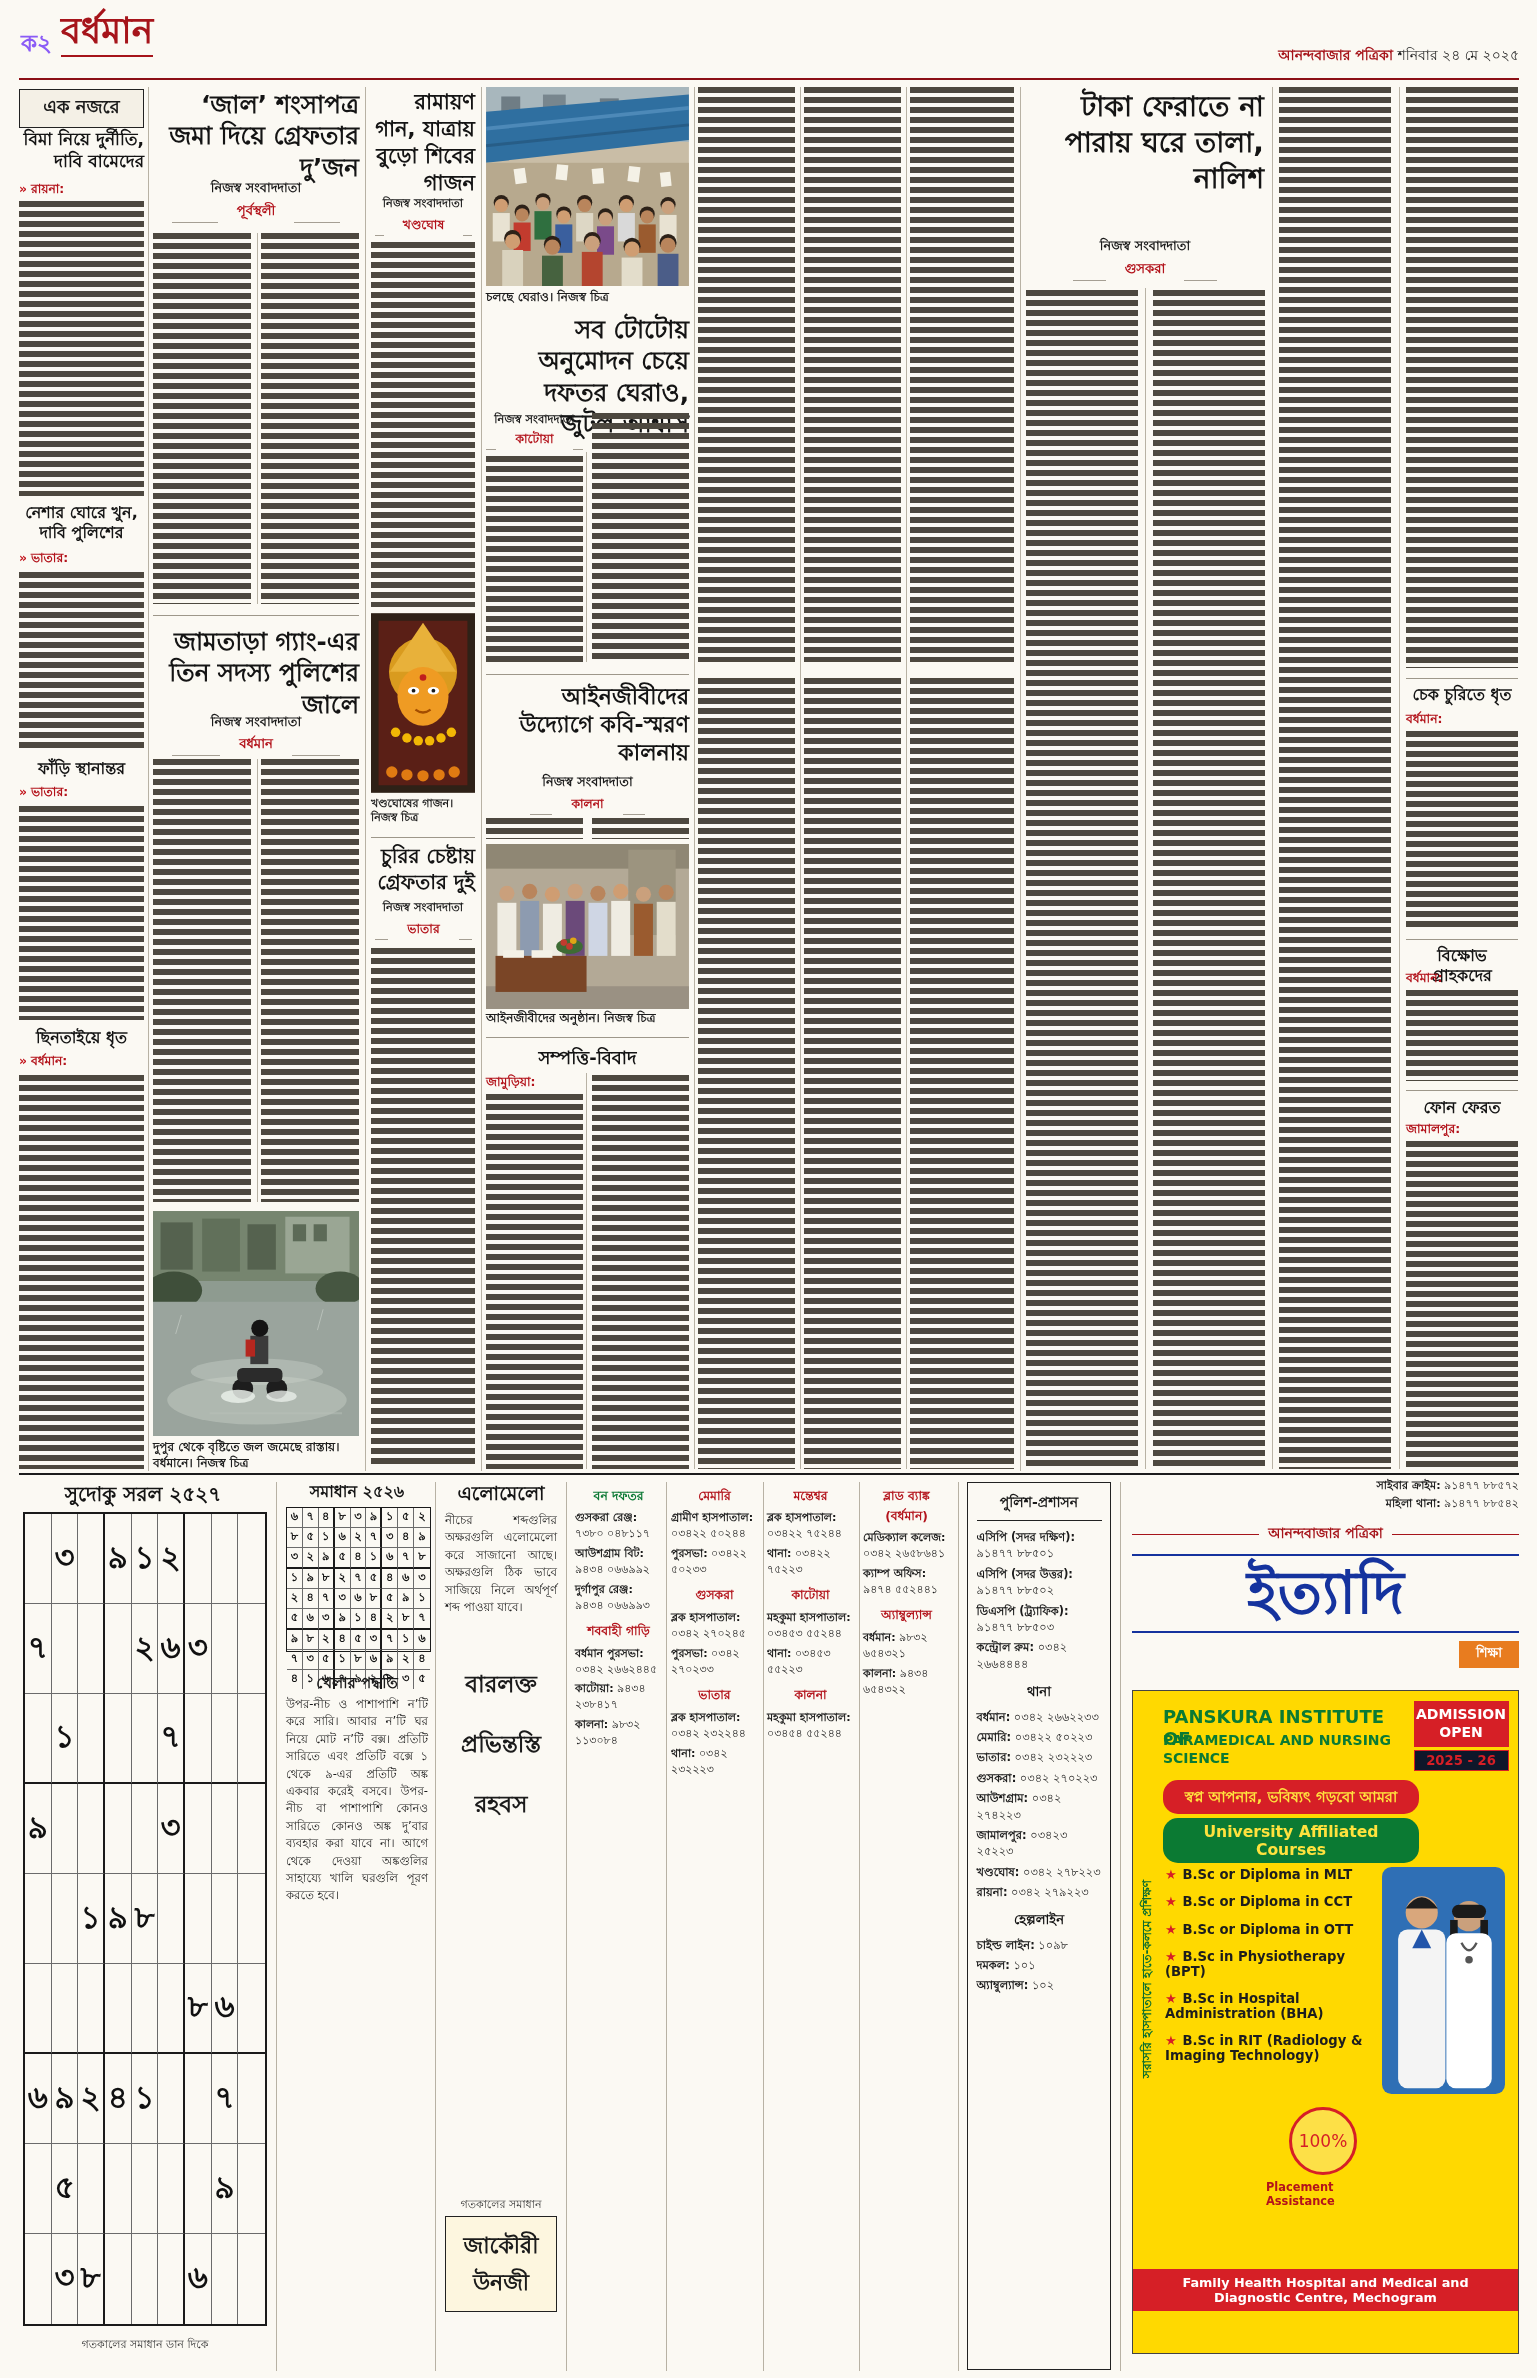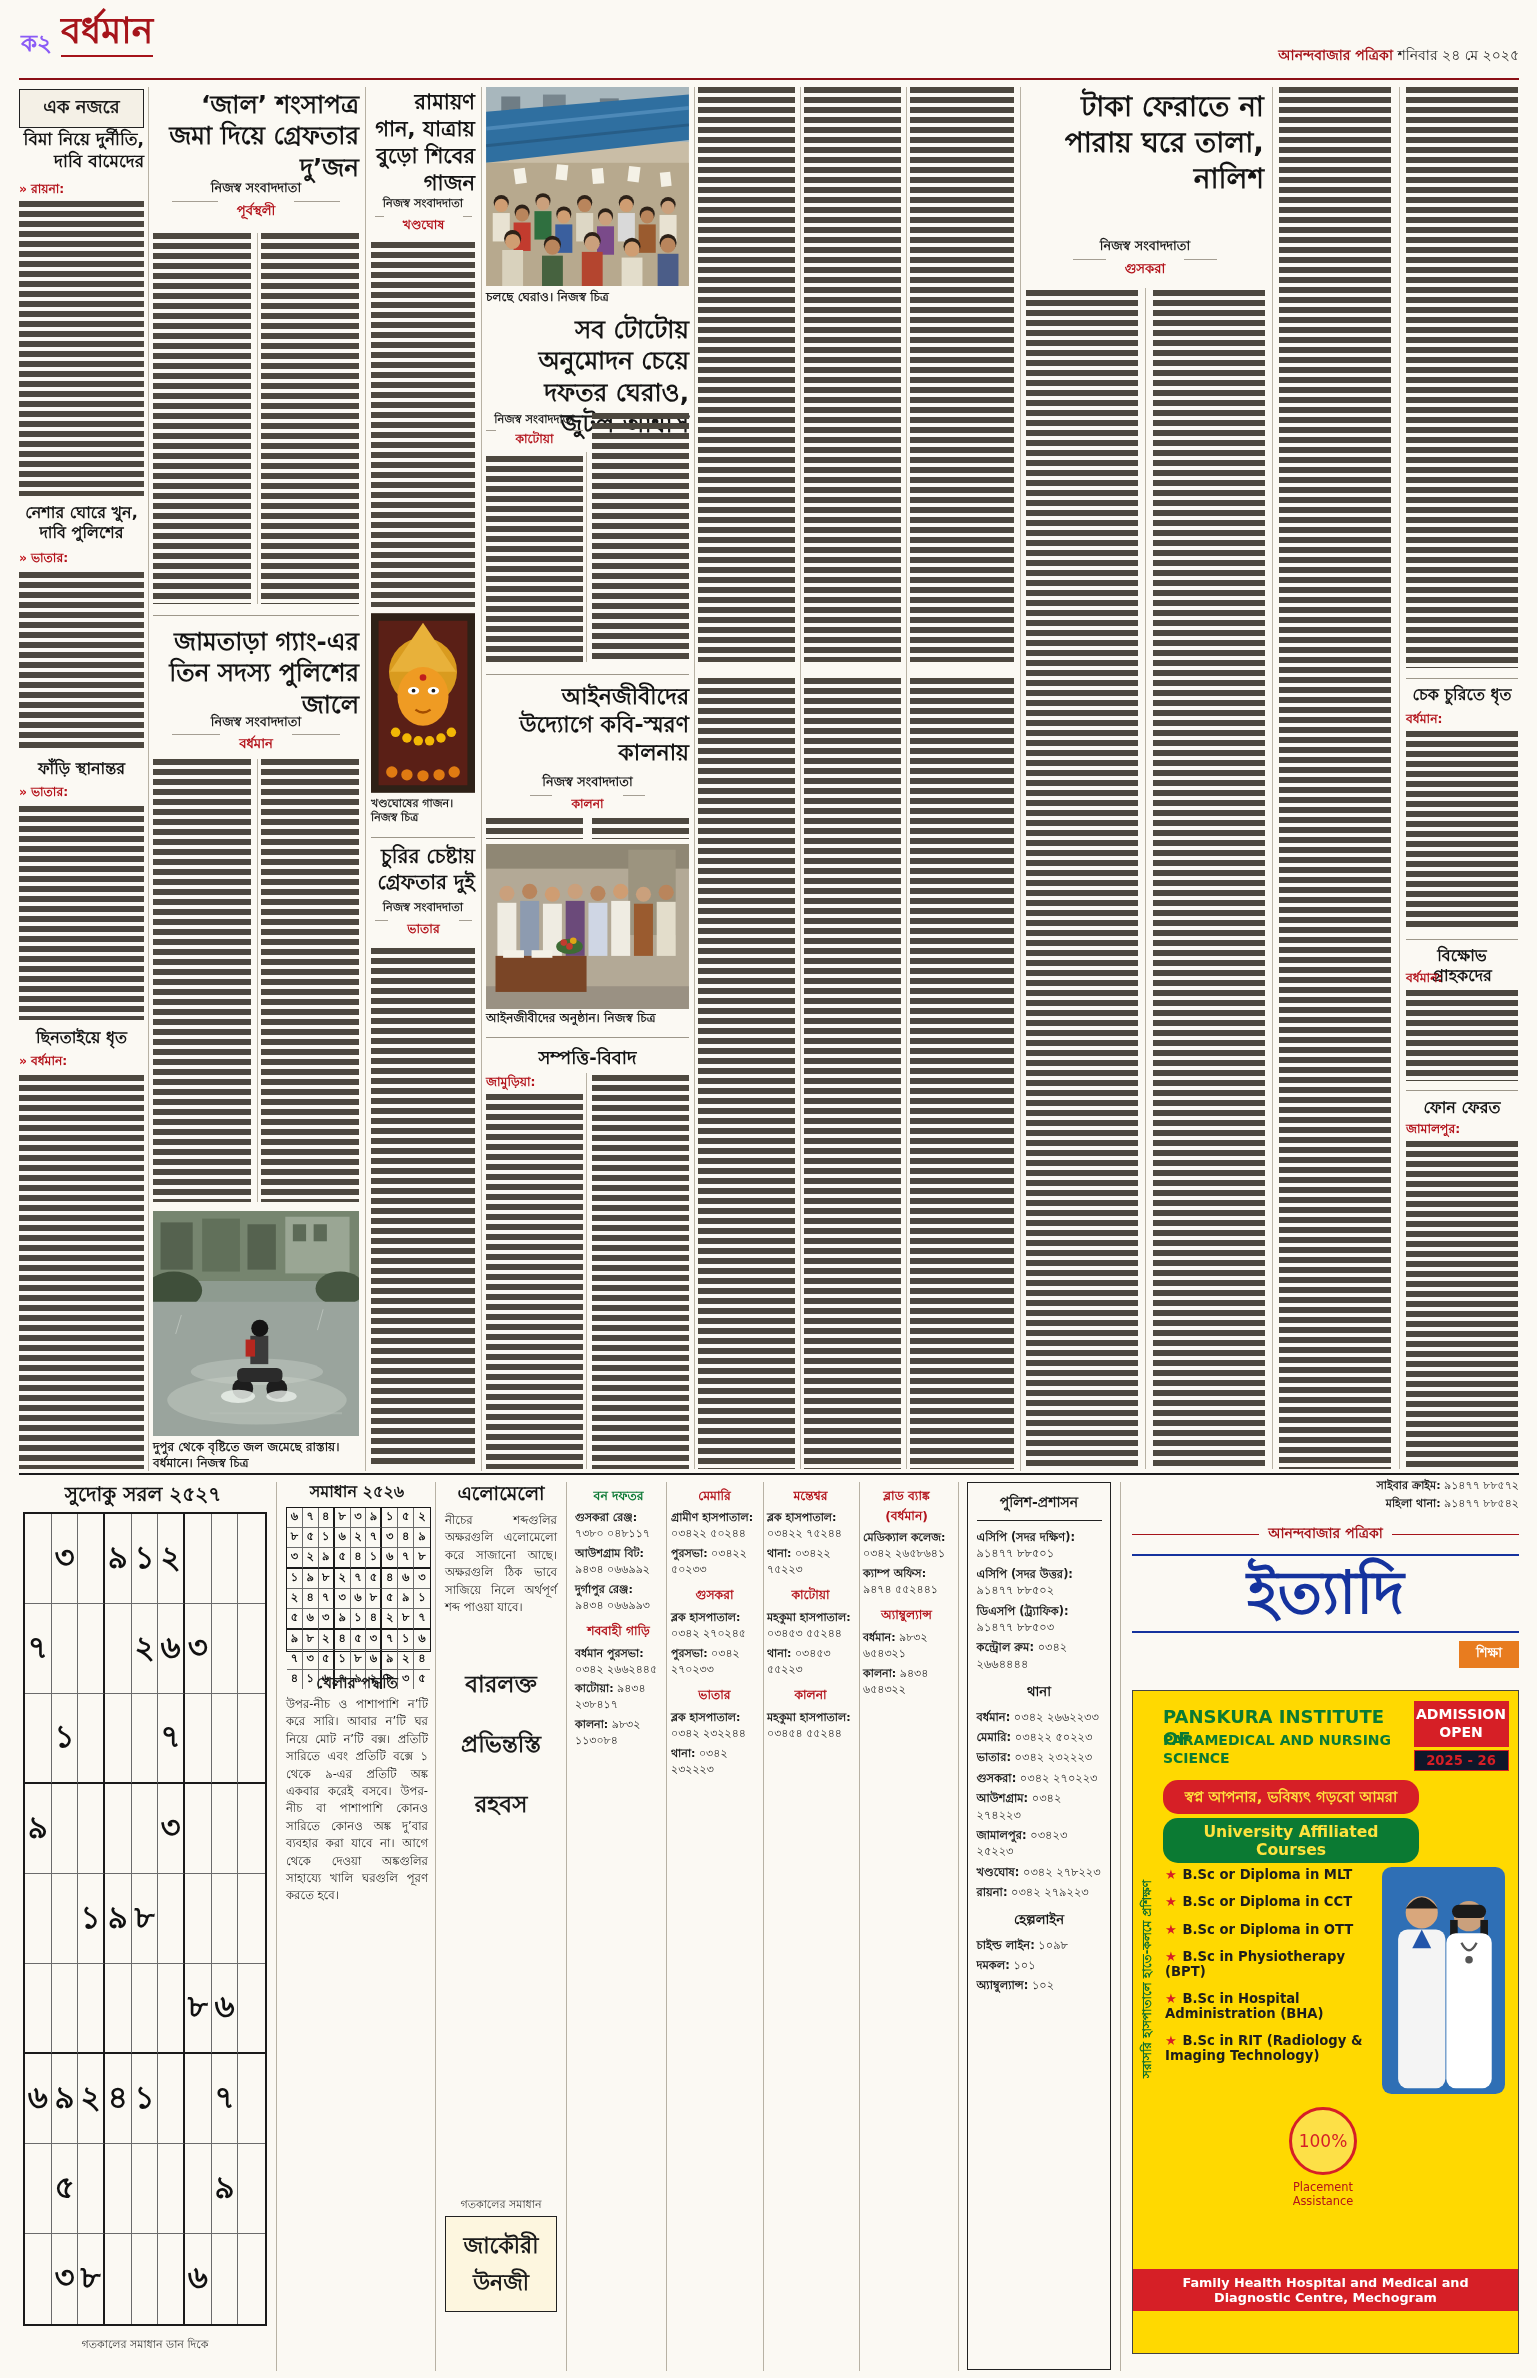--- a/index.html
+++ b/index.html
@@ -3,21 +3,21 @@
 <meta charset="utf-8">
 <style>
 *{margin:0;padding:0;box-sizing:border-box}
 body{background:#6e6e6e;font-family:"DejaVu Sans",sans-serif}
 .page{position:relative;width:1538px;height:2378px;background:#fbf9f3;color:#1b1b1b;overflow:hidden;margin:0 auto}
 .abs{position:absolute}
 .gk{background-image:repeating-linear-gradient(to bottom,#4d483f 0,#4d483f 5.7px,rgba(0,0,0,0) 5.7px,rgba(0,0,0,0) 10px)}
 .hl{font-weight:700;text-align:right;line-height:1.28;color:#141414}
 .by{font-weight:700;text-align:center;font-size:12.8px;line-height:1.2}
 .by.sm{font-size:11.4px}
-.plw{display:flex;align-items:flex-start;gap:19px}
+.plw{display:flex;align-items:flex-end;gap:19px}
 .plw i{flex:1;height:0.9px;background:#a59f93}
 .pl{color:#b3131b;font-weight:700;font-size:13.2px;white-space:nowrap}
 .cap{font-weight:700;font-size:12px;line-height:1.3;color:#1d1d1d}
 .vr{background:#b8b2a4;width:0.9px}
 .hrz{background:#9d978a;height:0.9px}
 .mkline{font-size:12.3px;line-height:1.25}
 .mk{color:#c3161d;font-weight:800}
 .mpl{color:#b3131b;font-weight:700}
 .sub{font-weight:700;text-align:center;line-height:1.22;color:#141414}
 .ekbox{border:1.4px solid #222;font-weight:800;font-size:18px;text-align:center;padding:2.8px 0;background:#f4f0e6}
@@ -63,21 +63,21 @@
 .adv{position:absolute;left:1.9px;top:0;bottom:85px;width:23px;writing-mode:vertical-rl;transform:rotate(180deg);display:flex;align-items:center;justify-content:center;color:#0b6e2e;font-weight:700;font-size:12px}
 .adm1{background:#d61f26;color:#fff;font-weight:800;font-size:14px;line-height:1.25;padding:5.7px 1.9px;text-align:center}
 .adyr{margin-top:3px;border:1.9px solid #d61f26;color:#d61f26;background:#0f172a;font-weight:800;font-size:13.2px;text-align:center;padding:1.9px 0}
 .inst1{color:#0b7a33;font-weight:800;font-size:18px;line-height:1.2}
 .inst2{color:#0b7a33;font-weight:800;font-size:14px;line-height:1.3}
 .pill-red{background:#d61f26;color:#ffe23e;font-weight:700;font-size:14.7px;text-align:center;border-radius:15px;padding:4.7px 5.7px}
 .pill-grn{background:#0b7a33;color:#ffe23e;font-weight:700;font-size:15.6px;text-align:center;border-radius:15px;padding:4.7px 5.7px}
 .crs{font-size:13.2px;font-weight:700;margin-bottom:12.3px;color:#1d1d1d}
 .crs .star{color:#d61f26;margin-right:5.7px}
 .badge{position:absolute;border-radius:50%;background:#fde047;border:3.8px solid #d61f26;display:flex;align-items:center;justify-content:center;color:#d61f26;font-weight:400;font-size:17px}
-.badgelbl{position:absolute;text-align:center;color:#b3131b;font-weight:400;font-size:11.4px;line-height:1.2}
+.badgelbl{position:absolute;color:#b3131b;font-weight:700;font-size:11.4px;line-height:1.2}
 .adfoot{position:absolute;left:0;right:0;bottom:42px;height:42px;background:#d61f26;color:#fff;font-weight:700;font-size:12.8px;display:flex;align-items:center;justify-content:center;text-align:center;padding:0 9.5px}
 .adphone{position:absolute;left:0;right:0;bottom:0;height:42px;background:#fff;color:#9c1016;font-weight:800;font-size:16px;display:flex;align-items:center;justify-content:center}
 .photo svg{display:block}
 </style>
 </head>
 <body>
 
 <div class="page">
 
   <div class="abs pageno" style="left:21px;top:24.6px;width:38px">ক২</div>

